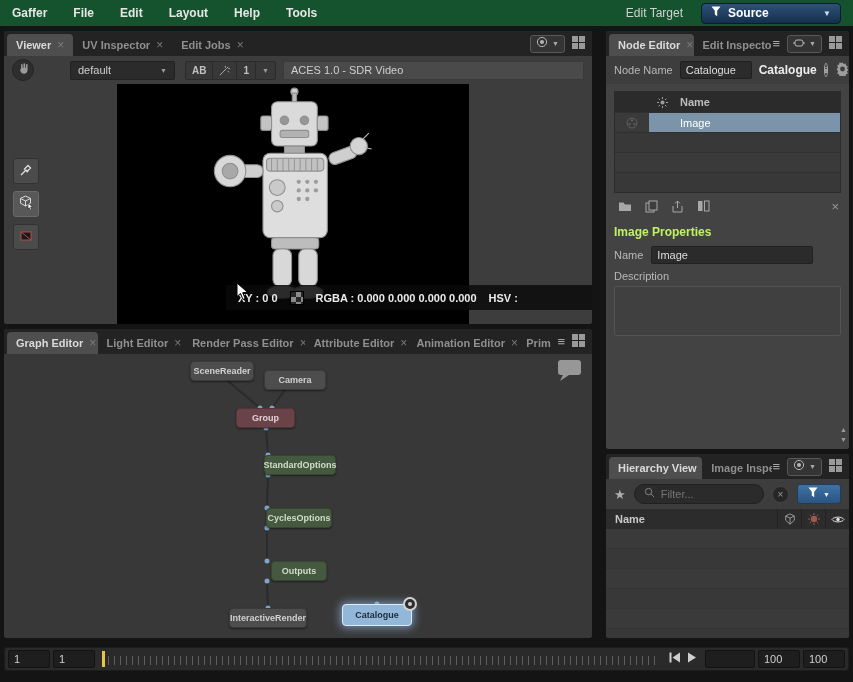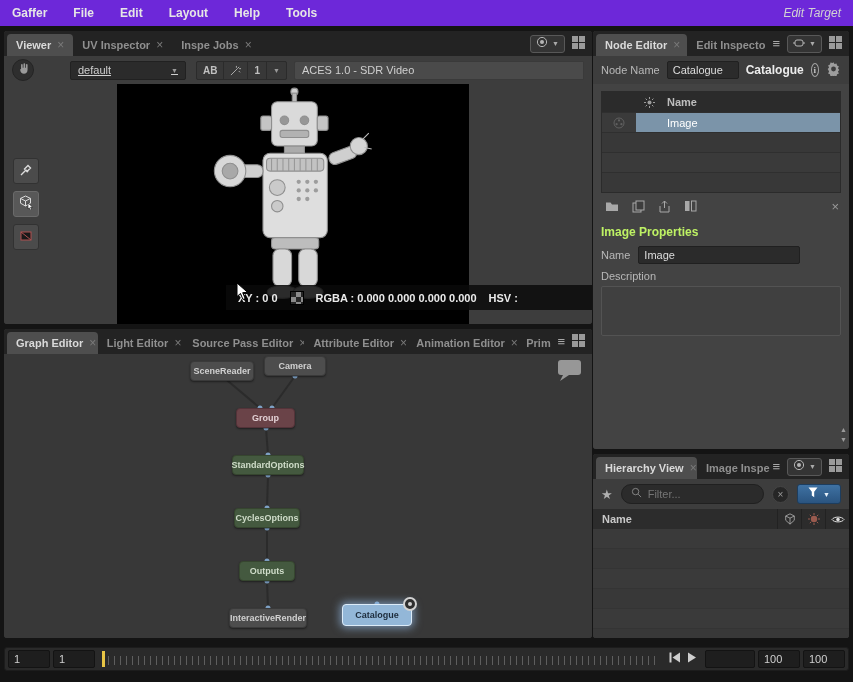--- a/index.html
+++ b/index.html
@@ -7,29 +7,29 @@
   body {
     background: #141414;
     font-family: "Liberation Sans", sans-serif;
     font-size: 12px;
     color: #ccc;
     overflow: hidden;
   }
   .app { display: flex; flex-direction: column; width: 853px; height: 682px; }
 
   
-  .menubar { height: 26px; background: #6d28d9; display: flex; align-items: center; padding: 0 12px; gap: 26px; flex: none; }
+  .menubar { height: 26px; background: #14532d; display: flex; align-items: center; padding: 0 12px; gap: 26px; flex: none; }
   .menu-item { color: #e6e6e6; font-weight: bold; font-size: 12px; cursor: default; }
-  .menubar-right { margin-left: auto; display: flex; align-items: center; gap: 18px; font-style: italic; }
+  .menubar-right { margin-left: auto; display: flex; align-items: center; gap: 18px; }
   .edit-target-label { color: #d2d2d2; font-size: 12px; }
   .source-dropdown { display: flex; align-items: center; gap: 7px; background: linear-gradient(#2d5176,#152f4d); border: 1px solid #0a1c30; border-radius: 4px; padding: 2px 9px; width: 140px; height: 21px; color: #fff; font-weight: bold; font-size: 12px; }
   .source-dropdown .arrow { margin-left: auto; font-size: 8px; color: #cfe0f0; }
 
   
-  .workspace { flex: 1; display: flex; gap: 1px; padding: 5px 4px 4px 4px; min-height: 0; }
+  .workspace { flex: 1; display: flex; gap: 14px; padding: 5px 4px 4px 4px; min-height: 0; }
   .left-col { width: 588px; flex: none; display: flex; flex-direction: column; gap: 5px; min-height: 0; }
   .right-col { flex: 1; display: flex; flex-direction: column; gap: 5px; min-width: 0; min-height: 0; }
   .panel { background: #3d3d3d; border-radius: 3px; display: flex; flex-direction: column; overflow: hidden; position: relative; }
   .viewer-panel { height: 293px; flex: none; }
   .graph-panel { flex: 1; min-height: 0; }
   .node-editor-panel { height: 418px; flex: none; }
   .hierarchy-panel { flex: 1; min-height: 0; }
 
   
   .tabbar { height: 25px; background: #232323; display: flex; align-items: stretch; padding-left: 3px; flex: none; }
@@ -39,21 +39,21 @@
   .tabbar-icons { margin-left: auto; display: flex; align-items: center; gap: 7px; padding-right: 7px; flex: none; }
   .icon-btn { display: flex; align-items: center; gap: 4px; border: 1px solid #585858; border-radius: 3px; padding: 1px 5px; height: 18px; background: #343434; }
   .icon-btn .arrow { font-size: 7px; color: #aaa; }
   .menu-glyph { font-size: 13px; color: #a8a8a8; }
 
   
   .viewer-toolbar { height: 28px; display: flex; align-items: center; padding: 0 8px; flex: none; background: #3d3d3d; }
   .hand-btn { width: 22px; height: 22px; border-radius: 50%; background: #2e2e2e; border: 1px solid #242424; display: flex; align-items: center; justify-content: center; flex: none; }
   .dropdown { height: 19px; background: #2b2b2b; border: 1px solid #212121; border-radius: 2px; display: flex; align-items: center; padding: 0 7px; gap: 6px; font-size: 11px; color: #cfcfcf; }
   .dropdown .arrow { margin-left: auto; font-size: 7px; color: #999; }
-  .view-dd { width: 116px; margin-left: 36px; text-decoration: underline; }
+  .view-dd { width: 105px; margin-left: 36px; }
   .chan-dd { width: 172px; margin-left: 15px; }
   .ocio-dd { flex: 1; margin-left: 7px; background: #4a4a4a; border-color: #3a3a3a; overflow: hidden; white-space: nowrap; border-radius: 2px 0 0 2px; }
   .btn-cluster { display: flex; align-items: stretch; height: 19px; background: #383838; border: 1px solid #2b2b2b; border-radius: 2px; margin-left: 10px; }
   .cluster-item { padding: 0 6px; font-size: 10px; color: #c0c0c0; font-weight: bold; border-right: 1px solid #2b2b2b; display: flex; align-items: center; }
   .cluster-item:last-child { border-right: none; }
   .cluster-item .arrow { font-size: 7px; color: #999; }
 
   
   .viewport { flex: 1; position: relative; background: #3d3d3d; min-height: 0; overflow: hidden; }
   .image-area { position: absolute; left: 113px; top: 0; width: 352px; bottom: 0; background: #000; }
@@ -65,21 +65,21 @@
   .swatch { width: 14px; height: 14px; flex: none; border: 1px solid #000;
     background-image: conic-gradient(#8a8a8a 0 90deg, #262626 90deg 180deg, #8a8a8a 180deg 270deg, #262626 270deg);
     background-size: 10px 10px; }
   .mouse-cursor { position: absolute; left: 232px; top: 198px; }
 
   
   .graph-canvas { flex: 1; position: relative; background: #383838; min-height: 0; }
   .wires { position: absolute; left: 0; top: 0; }
   .gnode { position: absolute; height: 20px; border-radius: 4px; display: flex; align-items: center; justify-content: center; font-size: 9px; font-weight: bold; color: #d0d0d0; box-shadow: 0 1px 2px rgba(0,0,0,0.45); cursor: default; }
   .gnode.gray { background: #4d4d4d; border: 1px solid #3a3a3a; }
-  .gnode.green { background: #44593f; border: 1px solid #36462f; color: #cfdcc9; }
+  .gnode.green { background: #44593f; border: 1px solid #36462f; color: #cfdcc9; margin-left: 32px; }
   .gnode.maroon { background: #6a4348; border: 1px solid #543339; color: #e2d0d4; }
   .gnode.catalogue { background: #93b7d8; border: 1px solid #dcebf8; color: #1d2c3c; height: 22px; box-shadow: 0 0 8px 2px rgba(150,190,235,0.65); }
   .node-badge { position: absolute; left: 399px; top: 243px; width: 14px; height: 14px; border-radius: 50%; border: 2px solid #d2d2d2; background: #2e2e2e; }
   .node-badge::after { content: ""; position: absolute; inset: 3px; border-radius: 50%; background: #d2d2d2; }
   .bubble { position: absolute; left: 553px; top: 5px; }
 
   
   .ne-name-row { display: flex; align-items: center; gap: 7px; padding: 5px 8px; flex: none; }
   .ne-label { font-size: 11px; color: #b8b8b8; white-space: nowrap; }
   .field { background: #2b2b2b; border: 1px solid #202020; border-radius: 2px; color: #ddd; font-size: 11px; padding: 1px 5px; height: 18px; font-family: "Liberation Sans", sans-serif; }
@@ -142,39 +142,46 @@
 
   <div class="menubar">
     <span class="menu-item">Gaffer</span>
     <span class="menu-item">File</span>
     <span class="menu-item">Edit</span>
     <span class="menu-item">Layout</span>
     <span class="menu-item">Help</span>
     <span class="menu-item">Tools</span>
     <div class="menubar-right">
       <span class="edit-target-label">Edit Target</span>
+      <div class="source-dropdown">
+        <span><svg width="10" height="11" viewBox="0 0 10 11">
+              <path d="M0.5 0.5h9L6.2 4.8v5.5L3.8 8.5V4.8z" fill="#fff"></path>
+            </svg></span>
+        <span>Source</span>
+        <span class="arrow">▼</span>
+      </div>
     </div>
   </div>
 
   <div class="workspace">
 
     <div class="left-col">
 
       <div class="panel viewer-panel">
         <div class="tabbar">
           <div class="tab active">
             <span>Viewer</span>
             <span class="close-x">×</span>
           </div>
           <div class="tab">
             <span>UV Inspector</span>
             <span class="close-x">×</span>
           </div>
           <div class="tab">
-            <span>Inspe Jobs</span>
+            <span>Edit Jobs</span>
             <span class="close-x">×</span>
           </div>
           <div class="tabbar-icons">
             <div class="icon-btn">
               <span><svg width="12" height="12" viewBox="0 0 12 12">
                     <circle cx="6" cy="6" r="4.6" fill="none" stroke="#b5b5b5"></circle>
                     <circle cx="6" cy="6" r="2" fill="#b5b5b5"></circle>
                   </svg></span>
               <span class="arrow">▼</span>
             </div>
@@ -297,21 +304,21 @@
         <div class="tabbar">
           <div class="tab active">
             <span>Graph Editor</span>
             <span class="close-x">×</span>
           </div>
           <div class="tab">
             <span>Light Editor</span>
             <span class="close-x">×</span>
           </div>
           <div class="tab">
-            <span>Source Pass Editor</span>
+            <span>Render Pass Editor</span>
             <span class="close-x">×</span>
           </div>
           <div class="tab">
             <span>Attribute Editor</span>
             <span class="close-x">×</span>
           </div>
           <div class="tab">
             <span>Animation Editor</span>
             <span class="close-x">×</span>
           </div>
@@ -352,21 +359,21 @@
                 <circle cx="263" cy="154" r="2.5"></circle>
               <circle cx="263" cy="174" r="2.5"></circle>
                 <circle cx="263" cy="207" r="2.5"></circle>
               <circle cx="263" cy="227" r="2.5"></circle>
                 <circle cx="264" cy="254" r="2.5"></circle>
               <circle cx="373" cy="250" r="2.5"></circle>
             </g>
           </svg>
 
           <div class="gnode gray" style="left:186px;top:7px;width:64px;">SceneReader</div>
-          <div class="gnode gray" style="left:260px;top:2px;width:62px;">Camera</div>
+          <div class="gnode gray" style="left:260px;top:16px;width:62px;">Camera</div>
           <div class="gnode maroon" style="left:232px;top:54px;width:59px;">Group</div>
           <div class="gnode green" style="left:228px;top:101px;width:72px;">StandardOptions</div>
           <div class="gnode green" style="left:230px;top:154px;width:66px;">CyclesOptions</div>
           <div class="gnode green" style="left:235px;top:207px;width:56px;">Outputs</div>
           <div class="gnode gray" style="left:225px;top:254px;width:78px;">InteractiveRender</div>
           <div class="gnode catalogue" style="left:338px;top:250px;width:70px;">Catalogue</div>
           <div class="node-badge"></div>
 
           <span class="bubble"><svg width="25" height="23" viewBox="0 0 25 23">
                 <rect x="1" y="1" width="23" height="15" rx="3" fill="#979797"></rect>

